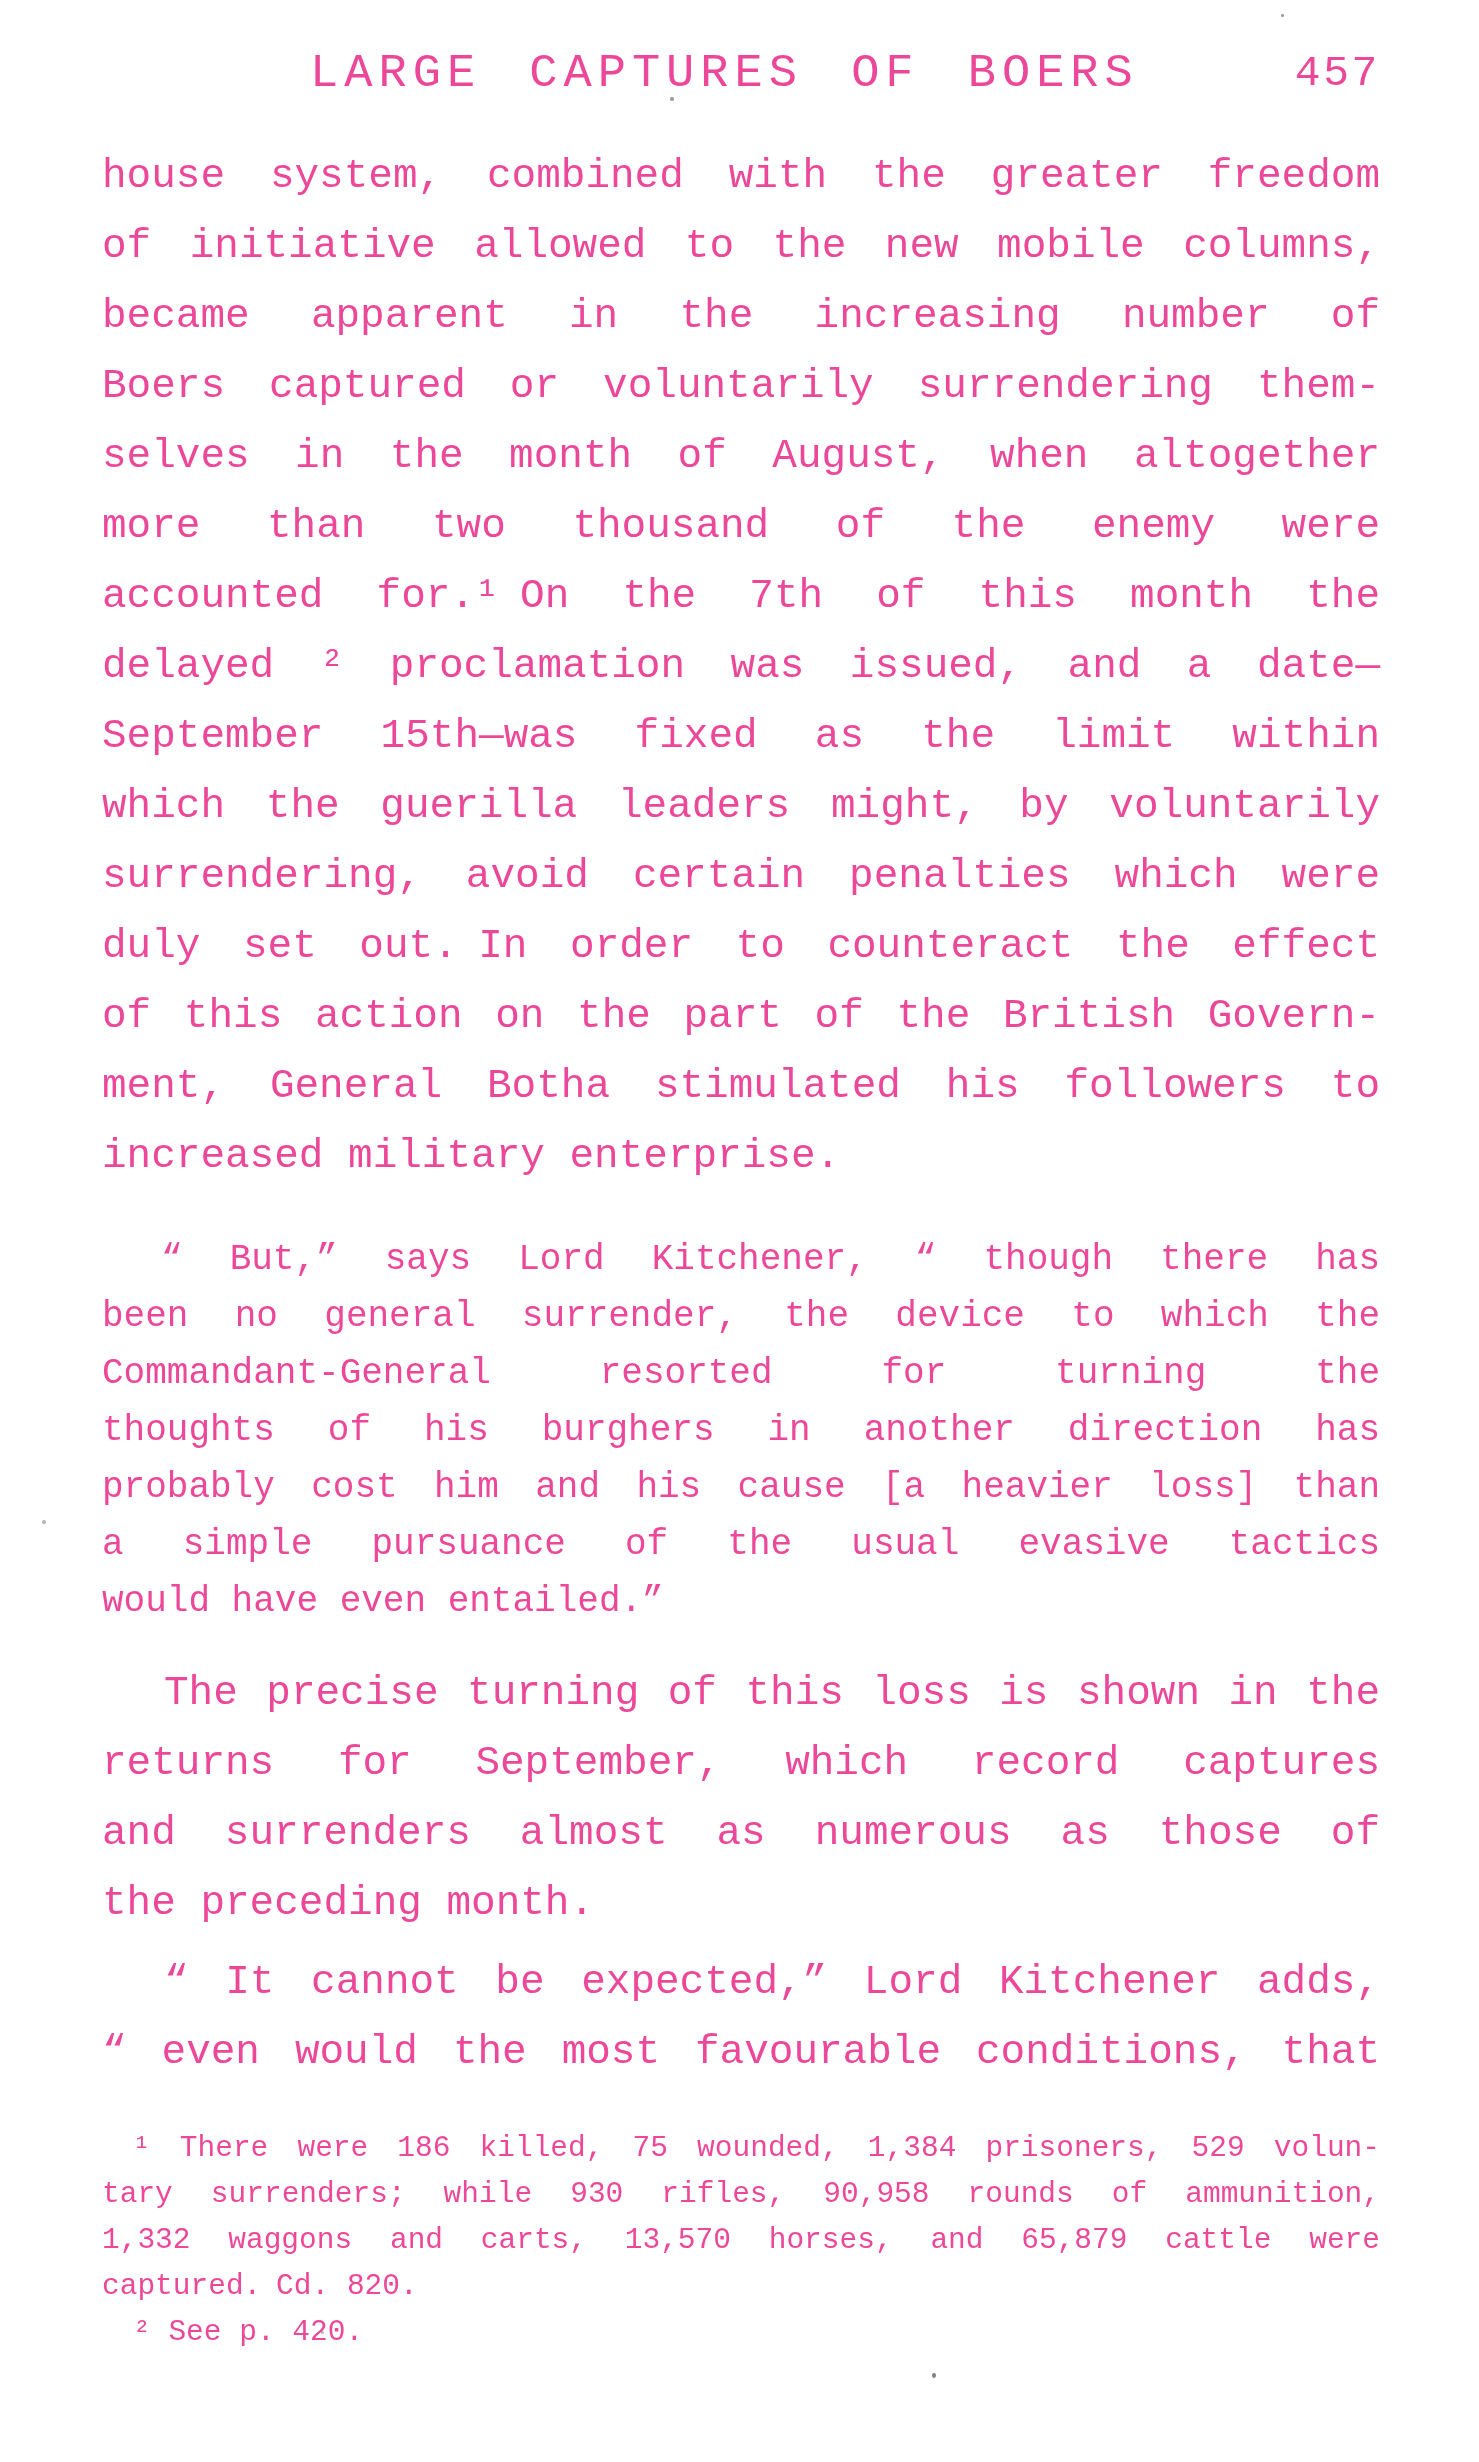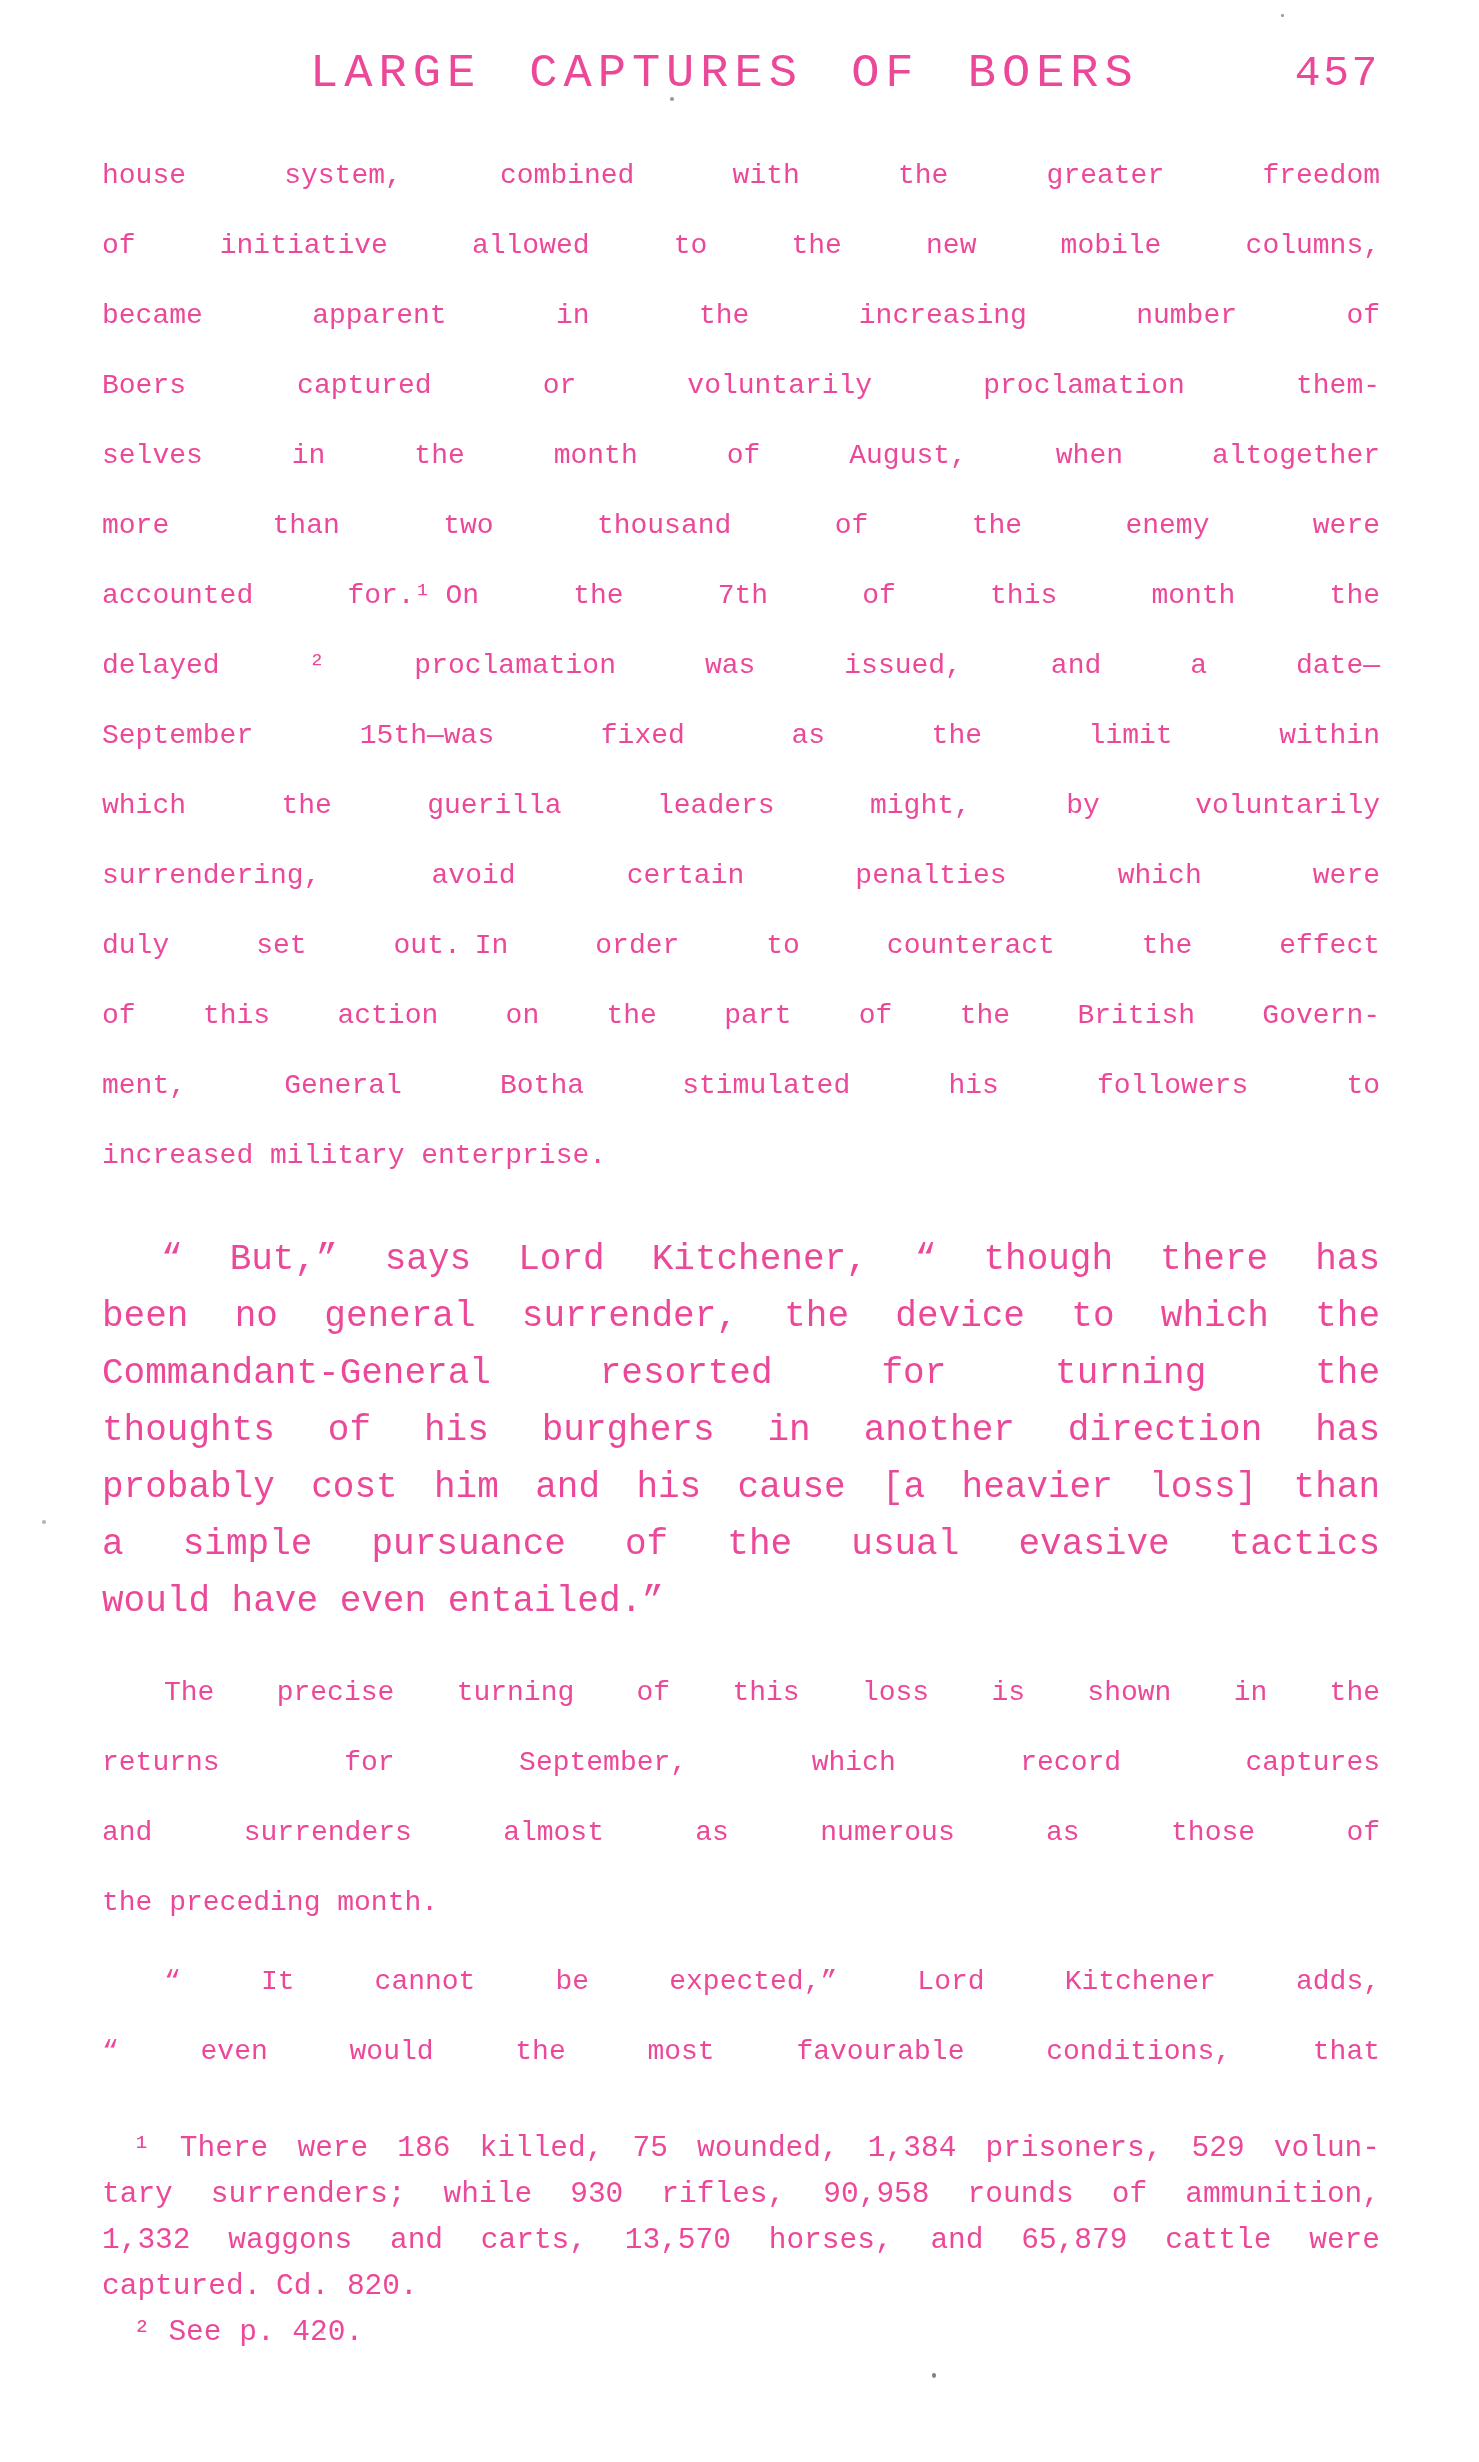--- a/index.html
+++ b/index.html
@@ -42,21 +42,21 @@
   
   .page-body { margin-top: 42px; }
   .para { }
   .line {
     text-align: justify;
     text-align-last: justify;
     text-justify: inter-word;
     white-space: normal;
   }
   .line.no-justify { text-align-last: left; }
-  .para.body { font-size: 28px; line-height: 70px; }
+  .para.body { font-size: 41px; line-height: 70px; }
   .para.quote { font-size: 36px; line-height: 57px; }
   .para.body .line.indent { text-indent: 62px; }
   .para.quote .line.indent { text-indent: 59px; }
   [data-name="quote-kitchener-1"] { margin-top: 40px; }
   [data-name="paragraph-2"] { margin-top: 28px; }
   [data-name="paragraph-3"] { margin-top: 8.7px; }
   
   .footnotes { margin-top: 38px; font-size: 29.5px; line-height: 46px; }
   .footnotes .line.indent { text-indent: 31px; }
   
@@ -81,21 +81,21 @@
     <div class="header" data-name="running-header">
       <span class="title" data-name="page-title">LARGE CAPTURES OF BOERS</span>
       <span class="page-num" data-name="page-number">457</span>
     </div>
 
     <div class="page-body" data-name="page-body">
         <div class="para body" data-name="paragraph-1">
           <div class="line" data-name="text-line">house system, combined with the greater freedom</div>
           <div class="line" data-name="text-line">of initiative allowed to the new mobile columns,</div>
           <div class="line" data-name="text-line">became apparent in the increasing number of</div>
-          <div class="line" data-name="text-line">Boers captured or voluntarily proclamation them-</div>
+          <div class="line" data-name="text-line">Boers captured or voluntarily surrendering them-</div>
           <div class="line" data-name="text-line">selves in the month of August, when altogether</div>
           <div class="line" data-name="text-line">more than two thousand of the enemy were</div>
           <div class="line" data-name="text-line">accounted for.¹ On the 7th of this month the</div>
           <div class="line" data-name="text-line">delayed ² proclamation was issued, and a date—</div>
           <div class="line" data-name="text-line">September 15th—was fixed as the limit within</div>
           <div class="line" data-name="text-line">which the guerilla leaders might, by voluntarily</div>
           <div class="line" data-name="text-line">surrendering, avoid certain penalties which were</div>
           <div class="line" data-name="text-line">duly set out. In order to counteract the effect</div>
           <div class="line" data-name="text-line">of this action on the part of the British Govern-</div>
           <div class="line" data-name="text-line">ment, General Botha stimulated his followers to</div>

